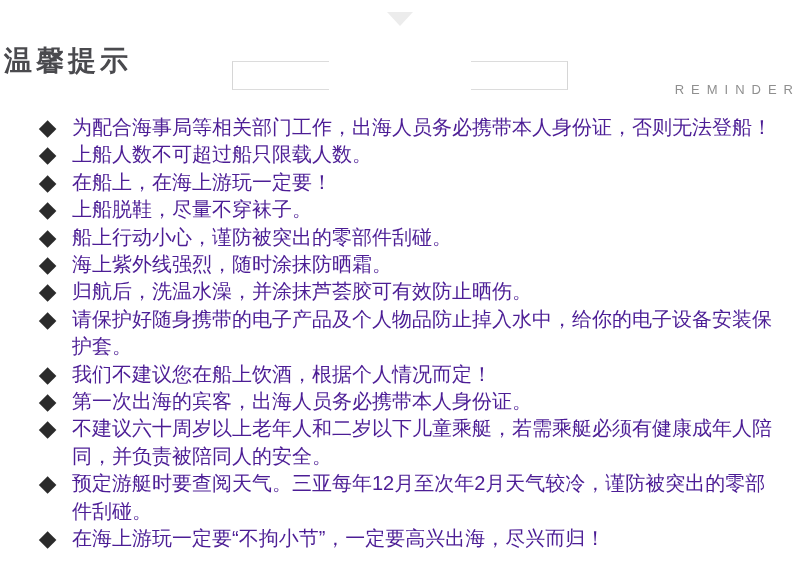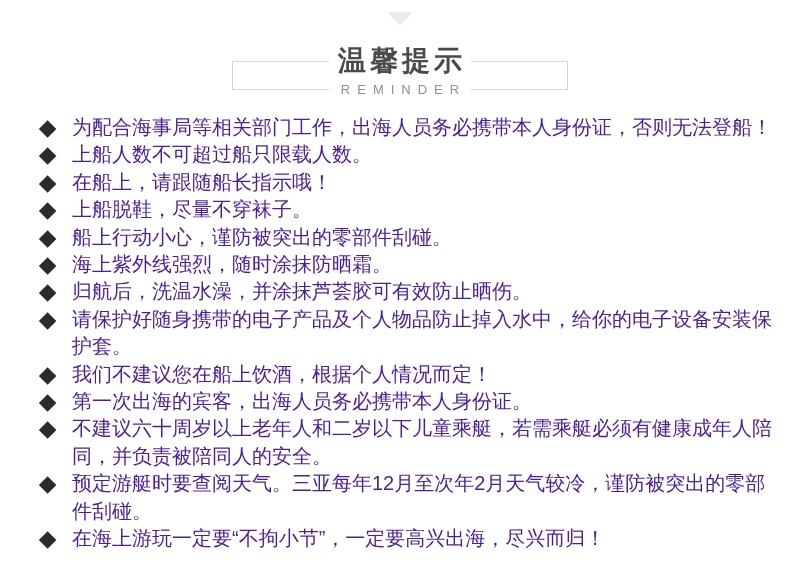--- a/index.html
+++ b/index.html
@@ -44,34 +44,33 @@
     border-top: 1px solid #dcdcdc;
     border-right: 1px solid #d6d6d6;
     border-bottom: 1px solid #dcdcdc;
   }
   .title {
     position: absolute;
     top: 45px;
     left: 0;
     width: 800px;
     margin: 0;
-    text-align: center;
     font-size: 28px;
     line-height: 32px;
     font-weight: bold;
     color: #4a4a4e;
     letter-spacing: 4px;
     text-indent: 4px;
   }
   .subtitle {
     position: absolute;
     top: 82px;
     left: 0;
     width: 800px;
-    text-align: center;
+    text-align: right;
     font-size: 13px;
     line-height: 16px;
     color: #8f8f8f;
     letter-spacing: 7px;
     text-indent: 7px;
   }
   
   .reminder-list {
     position: absolute;
     top: 114px;
@@ -120,21 +119,21 @@
     <li>
       <span class="bullet">◆</span>
       <span class="item-text">为配合海事局等相关部门工作，出海人员务必携带本人身份证，否则无法登船！</span>
     </li>
     <li>
       <span class="bullet">◆</span>
       <span class="item-text">上船人数不可超过船只限载人数。</span>
     </li>
     <li>
       <span class="bullet">◆</span>
-      <span class="item-text">在船上，请跟随船长指示哦！</span>
+      <span class="item-text">在船上，在海上游玩一定要！</span>
     </li>
     <li>
       <span class="bullet">◆</span>
       <span class="item-text">上船脱鞋，尽量不穿袜子。</span>
     </li>
     <li>
       <span class="bullet">◆</span>
       <span class="item-text">船上行动小心，谨防被突出的零部件刮碰。</span>
     </li>
     <li>

